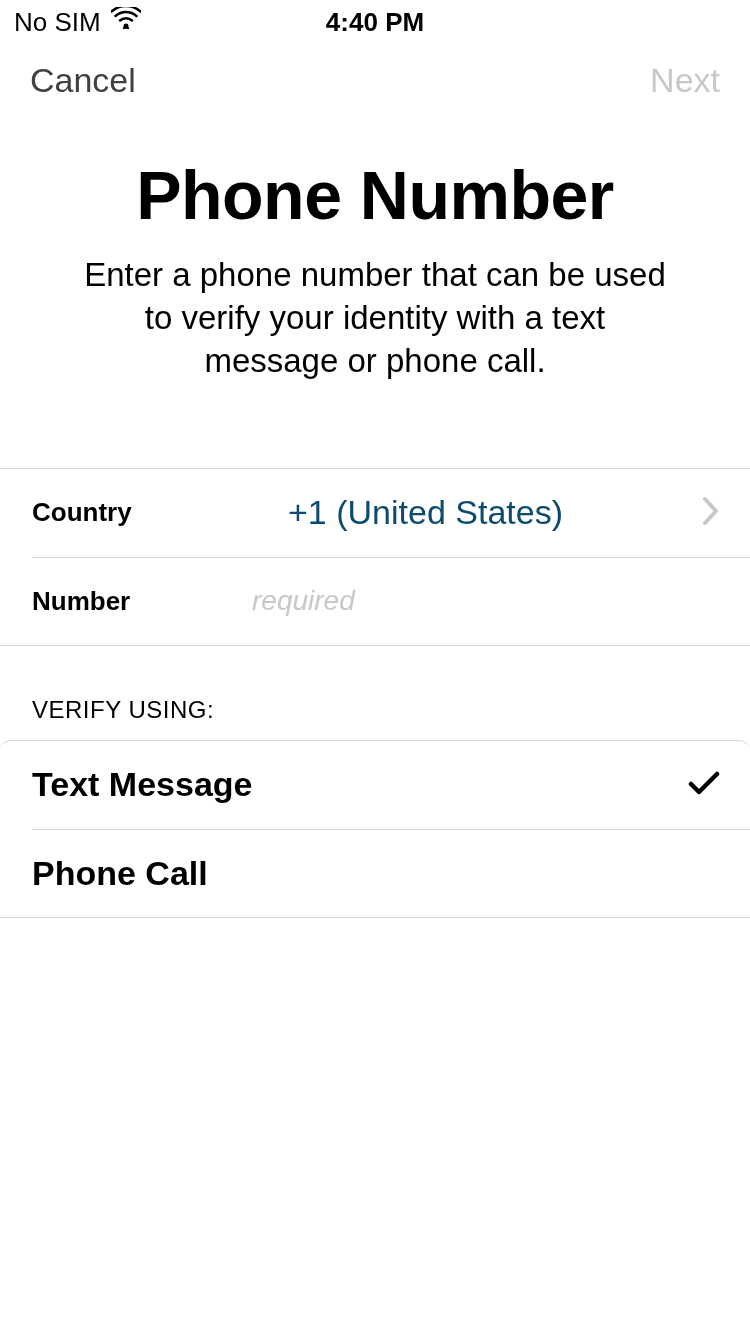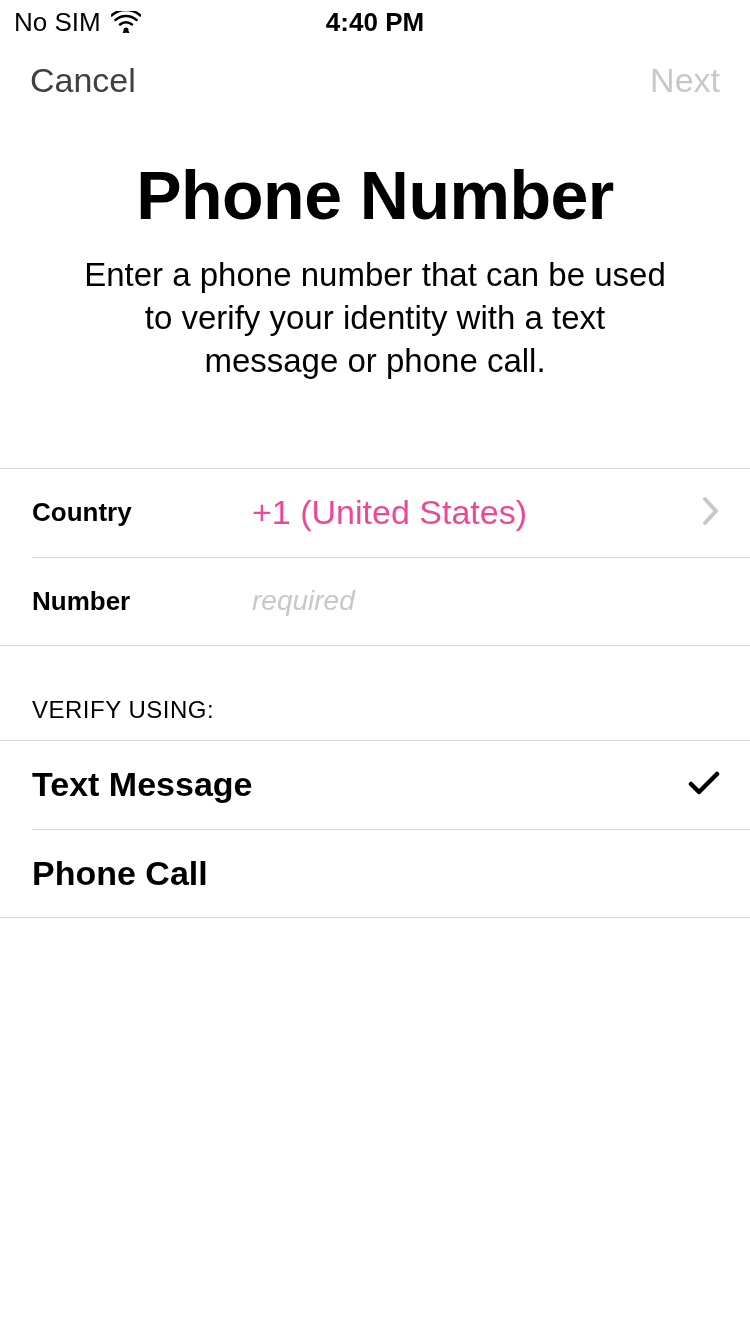--- a/index.html
+++ b/index.html
@@ -16,21 +16,21 @@
       height: 44px;
       display: flex;
       align-items: center;
       justify-content: space-between;
       padding: 0 14px;
       font-size: 26px;
       font-weight: 400;
     }
     .status-left {
       display: flex;
-      align-items: center;
+      align-items: flex-start;
       gap: 10px;
     }
     .status-right {
       display: flex;
       align-items: center;
       gap: 6px;
     }
     .status-center {
       position: absolute;
       left: 50%;
@@ -113,22 +113,23 @@
       border-bottom: 1px solid #d8d8d8;
     }
     .form-label {
       font-size: 26px;
       font-weight: 600;
       width: 220px;
       flex-shrink: 0;
     }
     .form-value {
       font-size: 34px;
-      color: #ec4899;
+      color: #0c4a6e;
       flex: 1;
+      margin-left: 36px;
     }
     .form-input {
       font-size: 28px;
       border: none;
       outline: none;
       flex: 1;
       color: #15803d;
       font-family: inherit;
       font-style: italic;
     }
@@ -139,20 +140,21 @@
       color: #c7c7cc;
     }
     .section-header {
       font-size: 24px;
       color: #000000;
       letter-spacing: 0.5px;
       padding: 50px 32px 16px;
     }
     .option-group {
       border-top: 1px solid #d8d8d8;
+      border-radius: 11px;
     }
     .option-row {
       display: flex;
       align-items: center;
       justify-content: space-between;
       height: 88px;
       padding: 0 30px 0 32px;
       border-bottom: 1px solid #d8d8d8;
     }
     .option-label {

